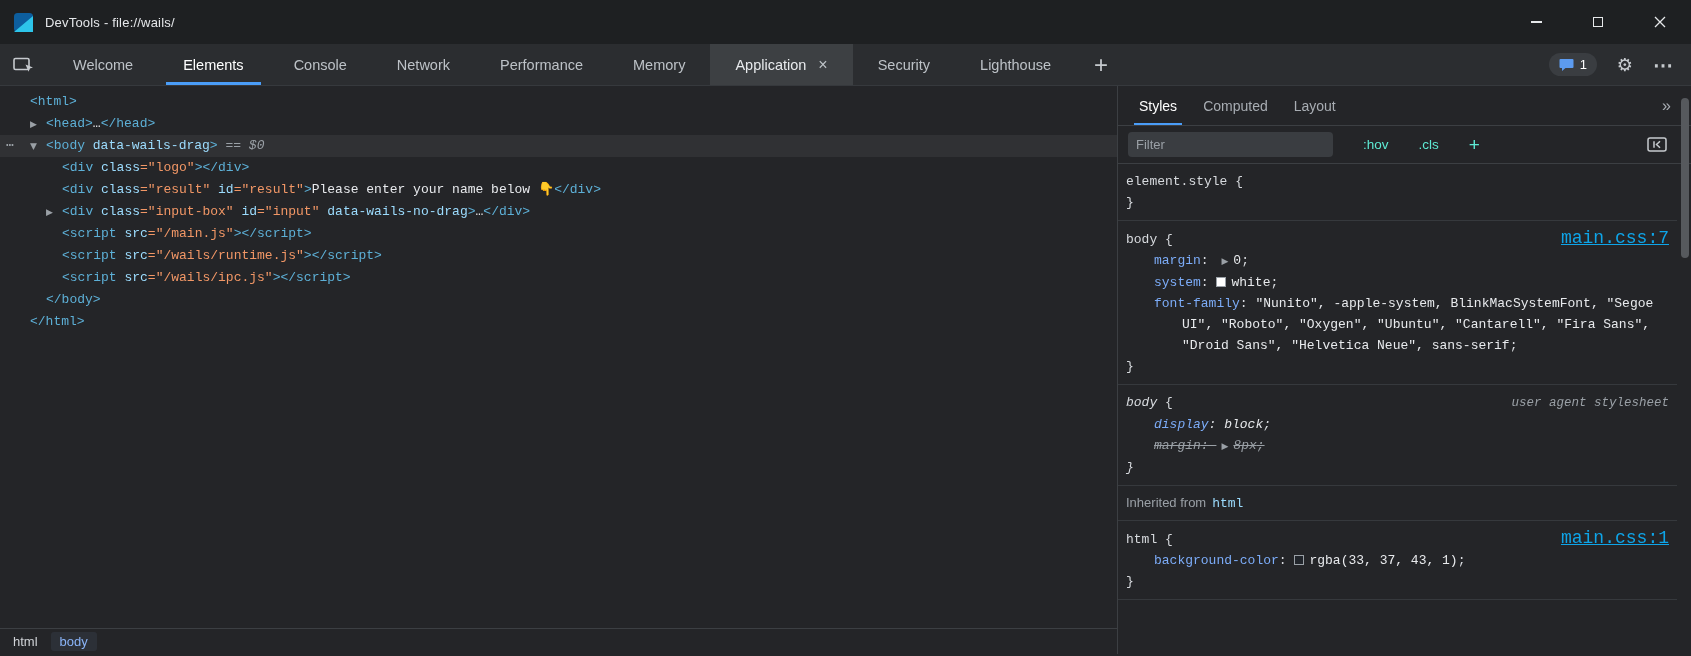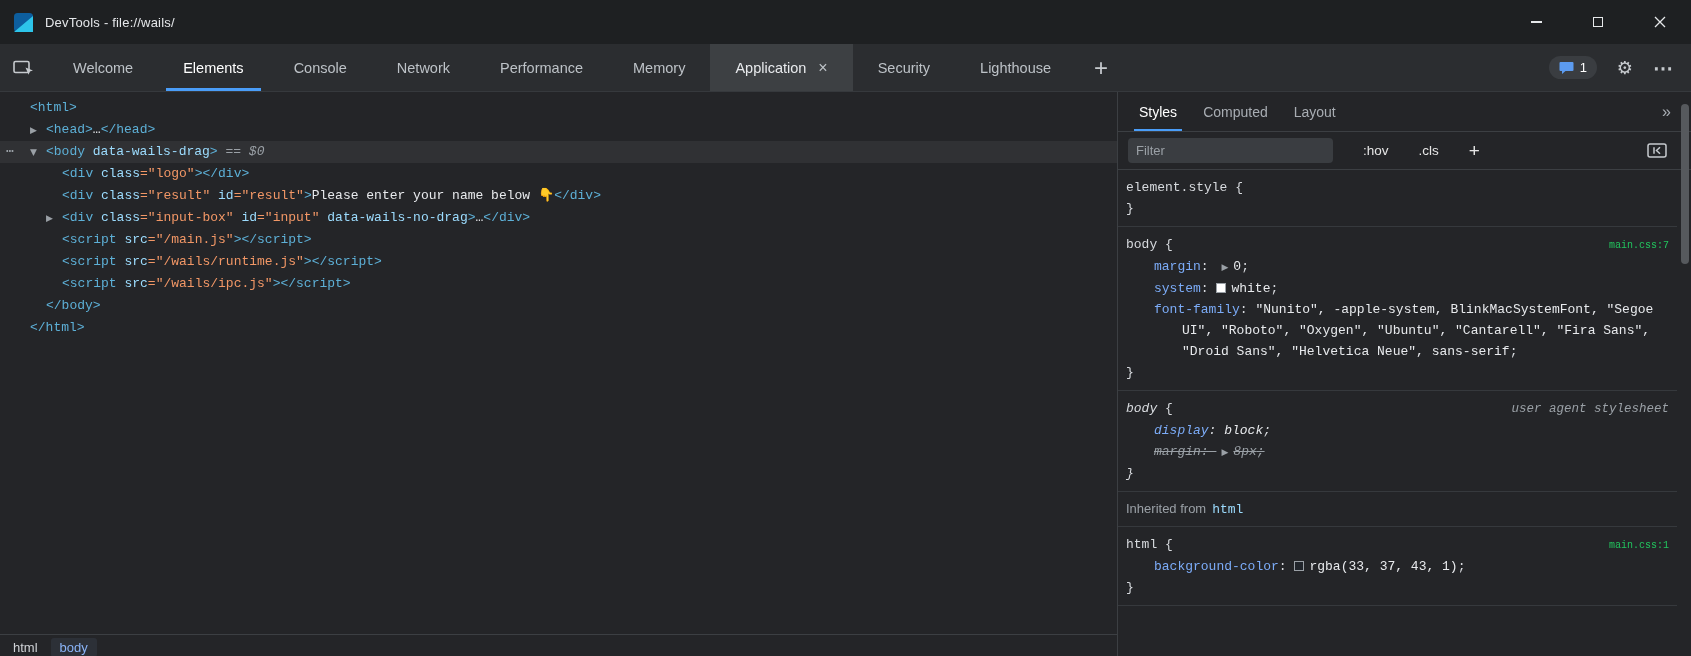--- a/index.html
+++ b/index.html
@@ -15,21 +15,21 @@
   
   .titlebar { height:44px; background:#1e2022; display:flex; align-items:center; padding-left:14px; }
   .app-icon { display:flex; align-items:center; }
   .title { color:#e4e6e9; font-size:13px; margin-left:12px; letter-spacing:.2px; }
   .win-controls { margin-left:auto; display:flex; height:100%; }
   .wc { width:62px; height:100%; display:flex; align-items:center; justify-content:center; }
   .min-glyph { width:11px; height:1.5px; background:#e6e8ea; display:block; }
   .max-glyph { width:10px; height:10px; border:1.4px solid #e6e8ea; display:block; }
 
   
-  .tabbar { height:48px; background:#2b2d30; display:flex; align-items:stretch; border-bottom:1px solid #36393d; }
+  .tabbar { height:42px; background:#2b2d30; display:flex; align-items:stretch; border-bottom:1px solid #36393d; }
   .tool-btn { width:48px; display:flex; align-items:center; justify-content:center; }
   .tabs { display:flex; align-items:stretch; }
   .tab { padding:0 25px; display:flex; align-items:center; color:#bdc2c7; font-size:14.5px; position:relative; white-space:nowrap; }
   .tab.active { color:#ffffff; }
   .tab.active::after { content:""; position:absolute; left:8px; right:8px; bottom:0; height:3px; background:#4a9df8; }
   .tab.selected { background:#3d4043; color:#e8eaed; }
   .tab-close { margin-left:12px; font-size:16px; color:#bdc2c7; line-height:1; }
   .tab.plus { font-size:24px; color:#c6cace; padding:0 18px; font-weight:300; }
   .right-icons { margin-left:auto; display:flex; align-items:center; gap:20px; padding-right:18px; }
   .issues { display:flex; align-items:center; gap:6px; background:#3a3d41; border-radius:12px; padding:4px 10px; }
@@ -61,29 +61,29 @@
   .styles-panel { width:574px; border-left:1px solid #3c3f43; display:flex; flex-direction:column; position:relative; }
   .side-tabs { height:40px; display:flex; align-items:stretch; border-bottom:1px solid #3c3f43; padding-left:8px; flex:none; }
   .side-tab { padding:0 13px; display:flex; align-items:center; font-size:14px; color:#a8adb3; position:relative; white-space:nowrap; }
   .side-tab.active { color:#ffffff; }
   .side-tab.active::after { content:""; position:absolute; left:8px; right:8px; bottom:0; height:2.5px; background:#4a9df8; }
   .chev { margin-left:auto; display:flex; align-items:center; color:#a8adb3; font-size:16px; padding-right:20px; }
 
   .filter-row { height:38px; display:flex; align-items:center; padding:0 10px; border-bottom:1px solid #3c3f43; flex:none; }
   .filter { width:205px; height:25px; background:#3a3d41; border:none; border-radius:4px; color:#e8eaed; padding:0 8px; font-size:13px; outline:none; font-family:"Liberation Sans",sans-serif; }
   .filter::placeholder { color:#9aa0a6; }
-  .tb { color:#e5e5e5; font-size:13.5px; margin-left:30px; }
+  .tb { color:#5eead4; font-size:13.5px; margin-left:30px; }
   .tb.plus { font-size:19px; font-weight:300; }
   .panel-icon { margin-left:auto; margin-right:14px; display:flex; align-items:center; }
 
   .rules { flex:1; overflow:hidden; font-family:"Liberation Mono","DejaVu Sans Mono",monospace; font-size:13px; color:#d7dade; padding-right:14px; }
   .css-section { border-bottom:1px solid #36393d; padding:7px 8px; }
   .rule-header { display:flex; align-items:baseline; line-height:21px; white-space:pre; }
   .selector { color:#d7dade; }
-  .css-link { margin-left:auto; color:#22c55e; font-size:10px; white-space:nowrap; }
+  .css-link { margin-left:auto; color:#0ea5e9; text-decoration:underline; font-size:18px; white-space:nowrap; }
   .origin { margin-left:auto; color:#9aa0a6; font-style:italic; font-size:12.5px; white-space:nowrap; }
   .prop { line-height:21px; padding-left:56px; text-indent:-28px; }
   .prop-name { color:#7cacf8; }
   .prop-value { color:#e8eaed; }
   .colon, .semi { color:#d7dade; }
   .exp-tri { color:#9aa0a6; font-size:9px; margin:0 5px; font-family:"DejaVu Sans",sans-serif; }
   .swatch { display:inline-block; width:10px; height:10px; border:1px solid #9aa0a6; margin-right:5px; vertical-align:-1px; text-indent:0; }
   .close-brace { line-height:21px; }
   .ua-italic .selector, .ua-italic .prop, .ua-italic .close-brace { font-style:italic; }
   .prop.overridden .prop-name, .prop.overridden .prop-value,

